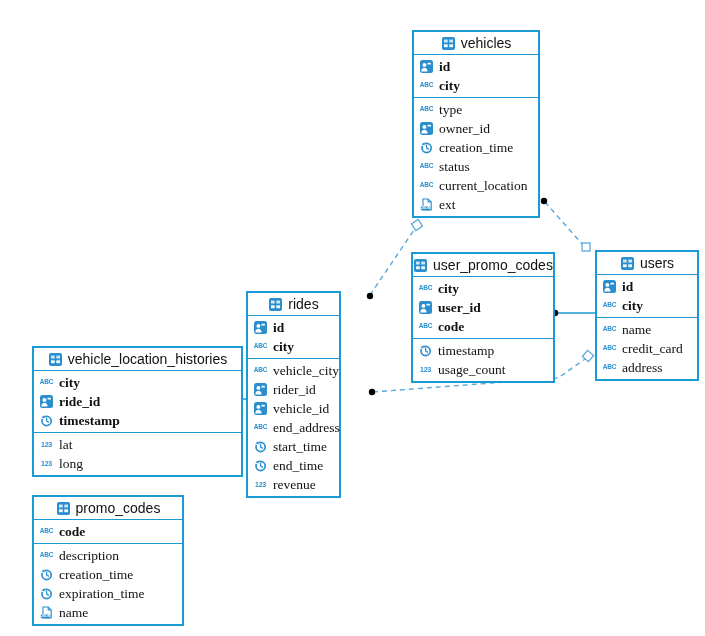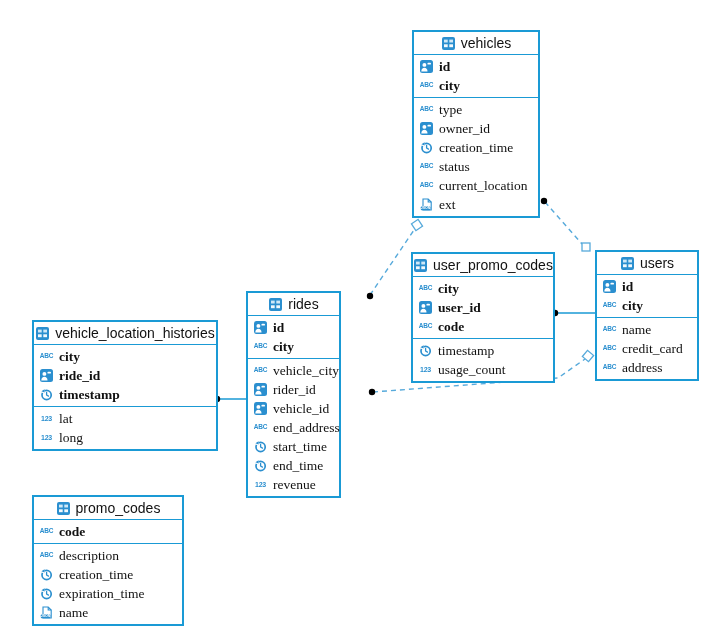--- a/index.html
+++ b/index.html
@@ -362,21 +362,21 @@
       </div>
       <div class="col-row">
         <span class="icon">
           <span class="txt-icon num">123</span>
         </span>
         <span class="col-name">revenue</span>
       </div>
     </div>
 </div>
 
-<div class="table" style="left:32px;top:320px;width:186px">
+<div class="table" style="left:32px;top:346px;width:211px">
   <div class="t-header">
     <span class="icon">
         <svg width="13" height="13" viewBox="0 0 13 13">
           <rect width="13" height="13" rx="2" fill="#2b8fcf"></rect>
           <rect x="2" y="2.6" width="3.7" height="2.9" fill="#cfe8f7"></rect>
           <rect x="7.3" y="2.6" width="3.7" height="2.9" fill="#cfe8f7"></rect>
           <rect x="2" y="7.3" width="3.7" height="2.9" fill="#f2f9fd"></rect>
           <rect x="7.3" y="7.3" width="3.7" height="2.9" fill="#f2f9fd"></rect>
         </svg>
       </span>

